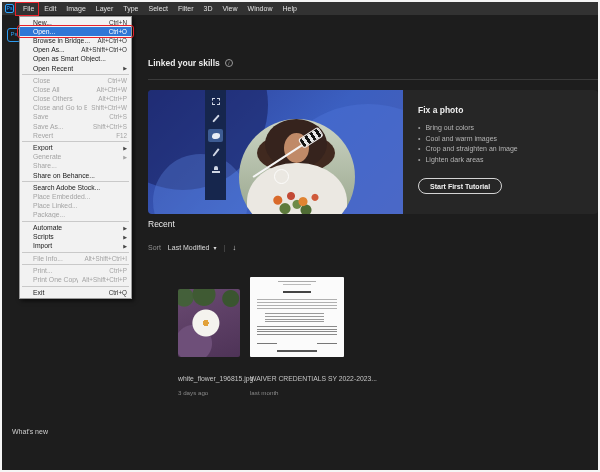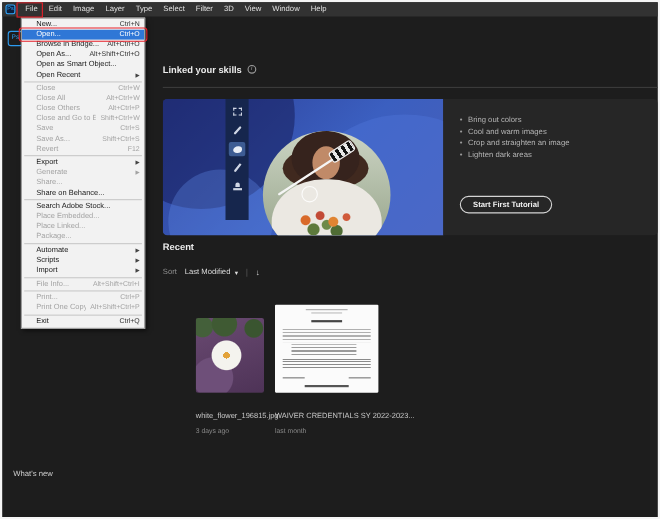--- a/index.html
+++ b/index.html
@@ -91,21 +91,21 @@
   .brush-handle { position:absolute; left:58px; top:40px; width:24px; height:11px; border:1.5px solid #f0f0f0;
                   border-radius:3px; background:repeating-linear-gradient(90deg,#141414 0 3px,#e8e8e8 3px 6px); }
 
   .banner-right { position:relative; flex:1; background:#262626; padding:15px 10px 0 15px; }
   .fix-title { color:#efefef; font-size:8.5px; font-weight:bold; margin-bottom:8px; }
   .bul { display:flex; gap:5px; color:#b5b5b5; font-size:7px; line-height:10.5px; }
   .bul .dot { color:#9a9a9a; }
   .tutorial-btn { position:absolute; left:15px; top:88px; border:1px solid #d4d4d4; border-radius:9px;
                   color:#f2f2f2; font-size:7px; font-weight:bold; padding:3.5px 11px; background:transparent; }
 
-  .recent-title { position:absolute; left:146px; top:217px; color:#ececec; font-size:8.5px; font-weight:bold; }
+  .recent-title { position:absolute; left:146px; top:217px; color:#ececec; font-size:8.5px; font-weight:normal; }
   .sort-row { position:absolute; left:146px; top:241px; display:flex; align-items:center; gap:7px; font-size:7px; }
   .sort-lbl { color:#8f8f8f; }
   .sort-val { color:#dcdcdc; display:flex; align-items:center; gap:4px; }
   .chev { font-size:6px; color:#dcdcdc; }
   .vsep { color:#555; font-size:8px; }
   .sort-dir { color:#dcdcdc; font-size:7.5px; }
 
   .thumb1 { position:absolute; left:176px; top:287px; width:62px; height:68px; border-radius:2px;
      background-color:#5c4263;
      background-image:
@@ -309,20 +309,21 @@
         <div class="ph-flowers"></div>
 
         <div class="target-ring"></div>
       </div>
       <div class="brush-deco">
         <div class="brush-line"></div>
         <div class="brush-handle"></div>
       </div>
     </div>
     <div class="banner-right">
+      <div class="fix-title">Fix a photo</div>
       <div class="bul">
           <span class="dot">•</span>
           <span>Bring out colors</span>
         </div>
       <div class="bul">
           <span class="dot">•</span>
           <span>Cool and warm images</span>
         </div>
       <div class="bul">
           <span class="dot">•</span>

